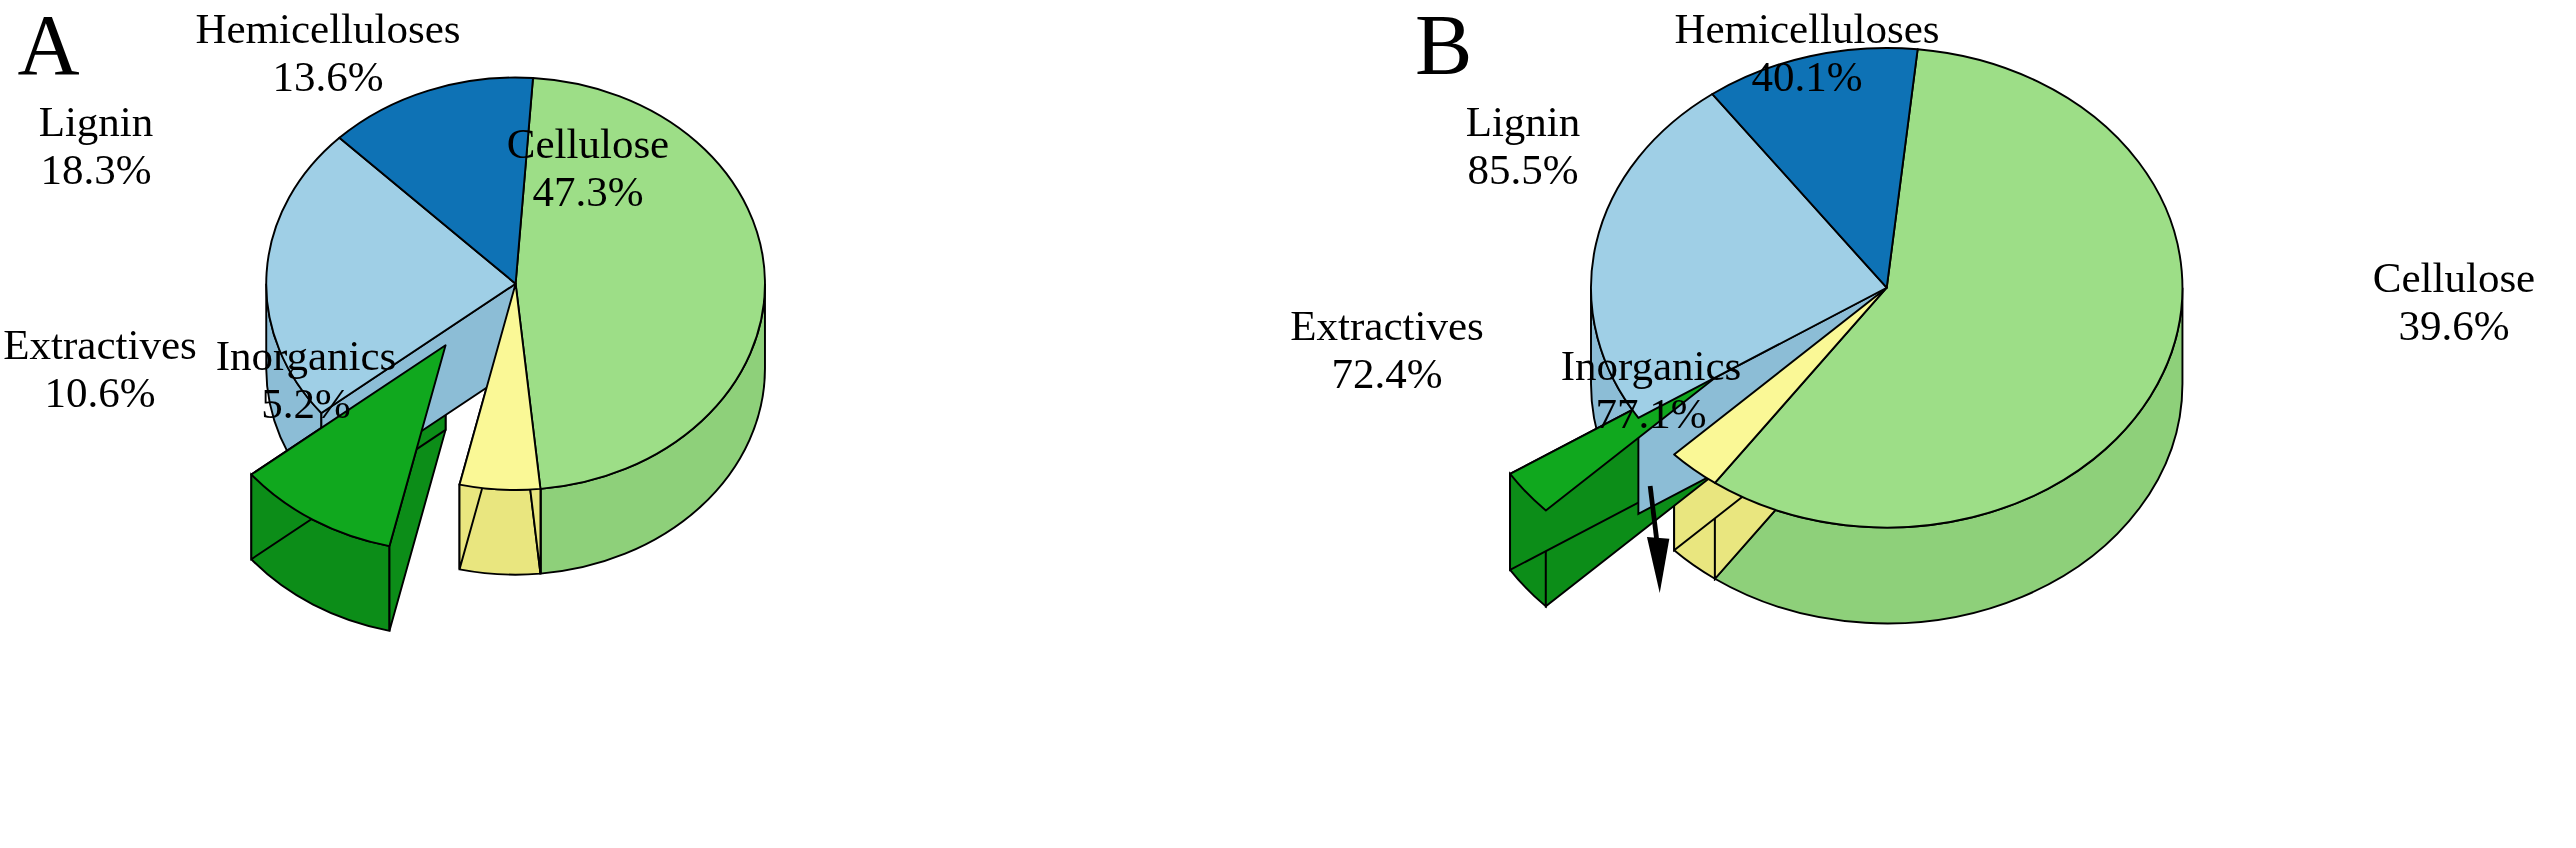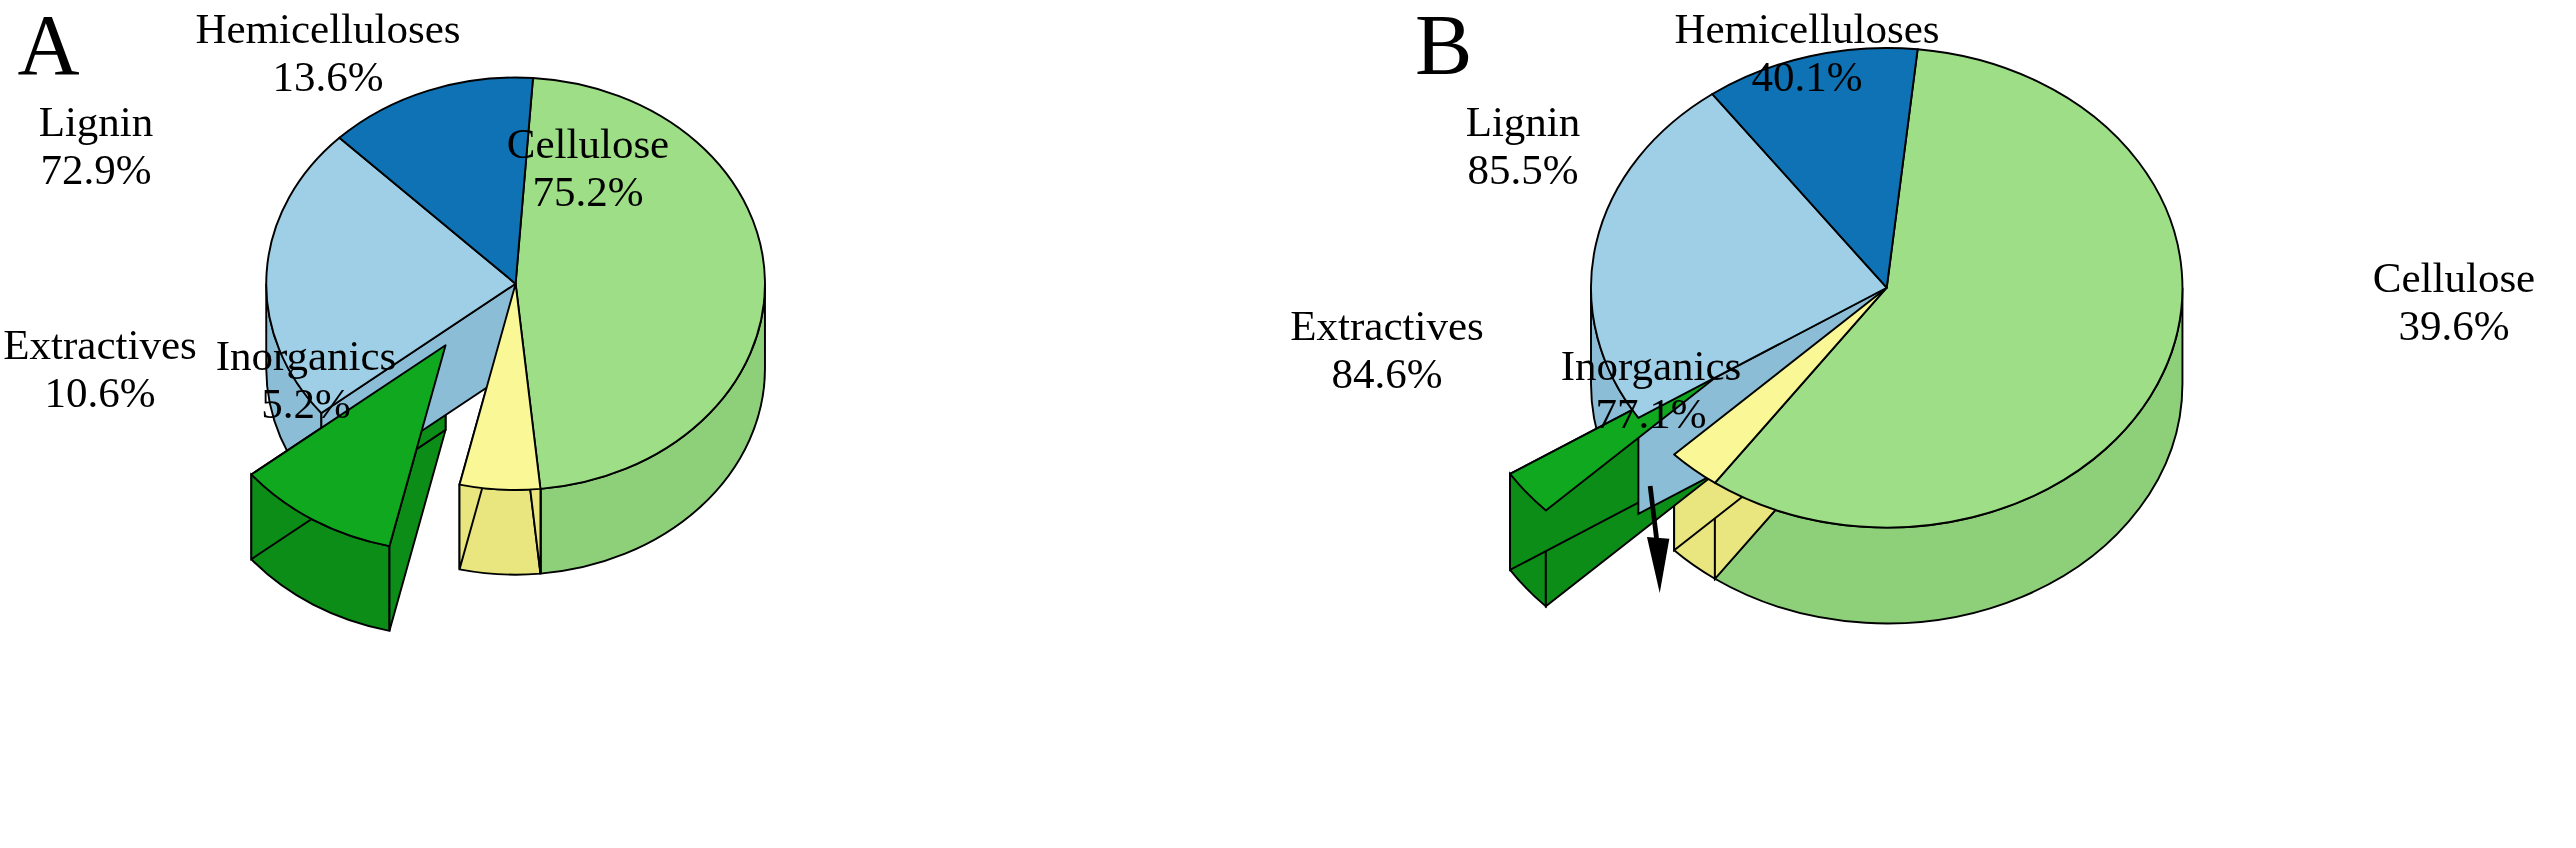--- a/index.html
+++ b/index.html
@@ -43,26 +43,26 @@
       </g>
     </svg>
 
   <div class="lbl" style="left:160px;top:4.8px;width:336px;">
     <span class="l1">Hemicelluloses</span>
     <span class="l2">13.6%</span>
   </div>
 
   <div class="lbl" style="left:16px;top:98px;width:160px;">
     <span class="l1">Lignin</span>
-    <span class="l2">72.9%</span>
+    <span class="l2">18.3%</span>
   </div>
 
   <div class="lbl" style="left:476px;top:120px;width:224px;">
     <span class="l1">Cellulose</span>
-    <span class="l2">75.2%</span>
+    <span class="l2">47.3%</span>
   </div>
 
   <div class="lbl" style="left:-8px;top:321px;width:216px;">
     <span class="l1">Extractives</span>
     <span class="l2">10.6%</span>
   </div>
 
   <div class="lbl" style="left:206px;top:332px;width:200px;">
     <span class="l1">Inorganics</span>
     <span class="l2">5.2%</span>
@@ -109,21 +109,21 @@
     <span class="l2">85.5%</span>
   </div>
 
   <div class="lbl" style="left:1095px;top:254px;width:224px;">
     <span class="l1">Cellulose</span>
     <span class="l2">39.6%</span>
   </div>
 
   <div class="lbl" style="left:32px;top:302px;width:216px;">
     <span class="l1">Extractives</span>
-    <span class="l2">84.6%</span>
+    <span class="l2">72.4%</span>
   </div>
 
   <div class="lbl" style="left:304px;top:342px;width:200px;">
     <span class="l1">Inorganics</span>
     <span class="l2">77.1%</span>
   </div>
 </div>
 
 
 </body></html>

